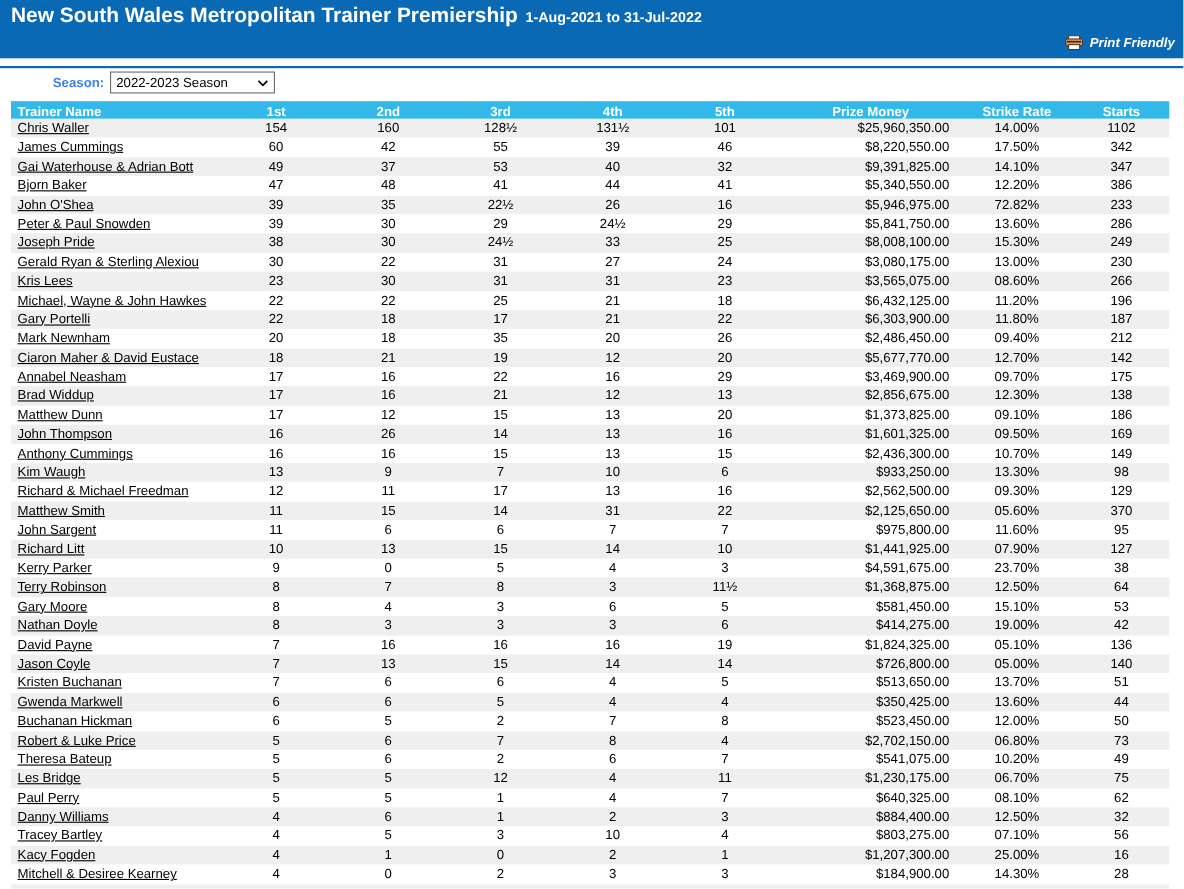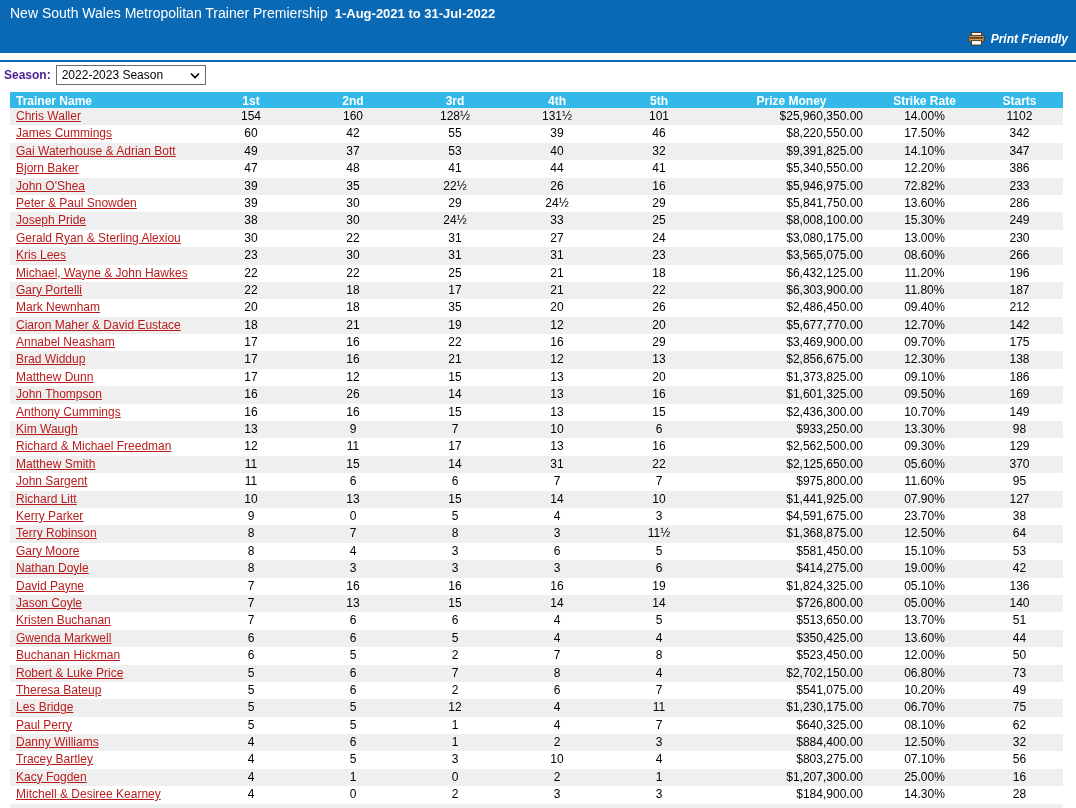--- a/index.html
+++ b/index.html
@@ -6,33 +6,33 @@
   html,body { margin:0; padding:0; }
   body {
     width:1076px; height:808px; overflow:hidden;
     background:#ffffff;
     font-family:"Liberation Sans", sans-serif;
   }
 
   
   .top-bar { position:relative; height:53px; background:#0a69b4; }
   .title-wrap { position:absolute; left:10px; top:4px; color:#fff; white-space:nowrap; }
-  .page-title { font-size:14px; font-weight:normal; }
+  .page-title { font-size:19px; font-weight:bold; }
   .date-range { font-size:13px; font-weight:bold; margin-left:7px; }
   .print-friendly {
     position:absolute; right:8px; top:32px;
     display:flex; align-items:center; gap:6px; cursor:pointer;justify-content:flex-end;
   }
   .print-label { color:#fff; font-size:12px; font-weight:bold; font-style:italic; }
 
   .blue-rule { height:2px; background:#0a69b4; margin-top:7px; }
 
   
   .season-row { margin:2px 0 0 4px; height:22px; display:flex; align-items:center; }
-  .season-label { font-size:12px; font-weight:bold; color:#4c1d95; }
+  .season-label { font-size:12px; font-weight:bold; color:#3b82f6;margin-left:44px; }
   .season-select {
     margin-left:5px; width:150px; height:20px;
     border:1px solid #6b6b6b; background:#fff;
     display:inline-flex; align-items:center; justify-content:space-between;
     font-size:12px; padding:0 5px; cursor:default;
   }
   .season-select .chev { display:inline-flex; margin-left:4px; }
 
   
   .table { margin:6px 10px 0 10px; width:1053px; }
@@ -44,21 +44,21 @@
     background:#33b9e9; color:#fff; font-weight:bold; font-size:12px;
     height:16px; line-height:18px;
   }
   .thead .th { text-align:center; overflow:hidden; white-space:nowrap; }
   .thead .th:first-child { text-align:left; padding-left:6px; }
   .row { height:17.4px; line-height:17.4px; font-size:12px; color:#000; }
   .row.odd { background:#efefef; }
   .row.even { background:#ffffff; }
   .cell { text-align:center; overflow:hidden; white-space:nowrap; }
   .cell.trainer { text-align:left; padding-left:6px; }
-  .cell.trainer a { color:#b91c1c; text-decoration:underline; }
+  .cell.trainer a { color:#000000; text-decoration:underline; }
   .cell.prize { text-align:right; padding-right:10px; }
   .partial-next-row { height:12px; background:#efefef; margin:0 10px; width:1053px; }
 </style>
 </head>
 <body>
 
 <div class="top-bar">
   <div class="title-wrap">
     <span class="page-title">New South Wales Metropolitan Trainer Premiership</span><span class="date-range">1-Aug-2021 to 31-Jul-2022</span>
   </div>

